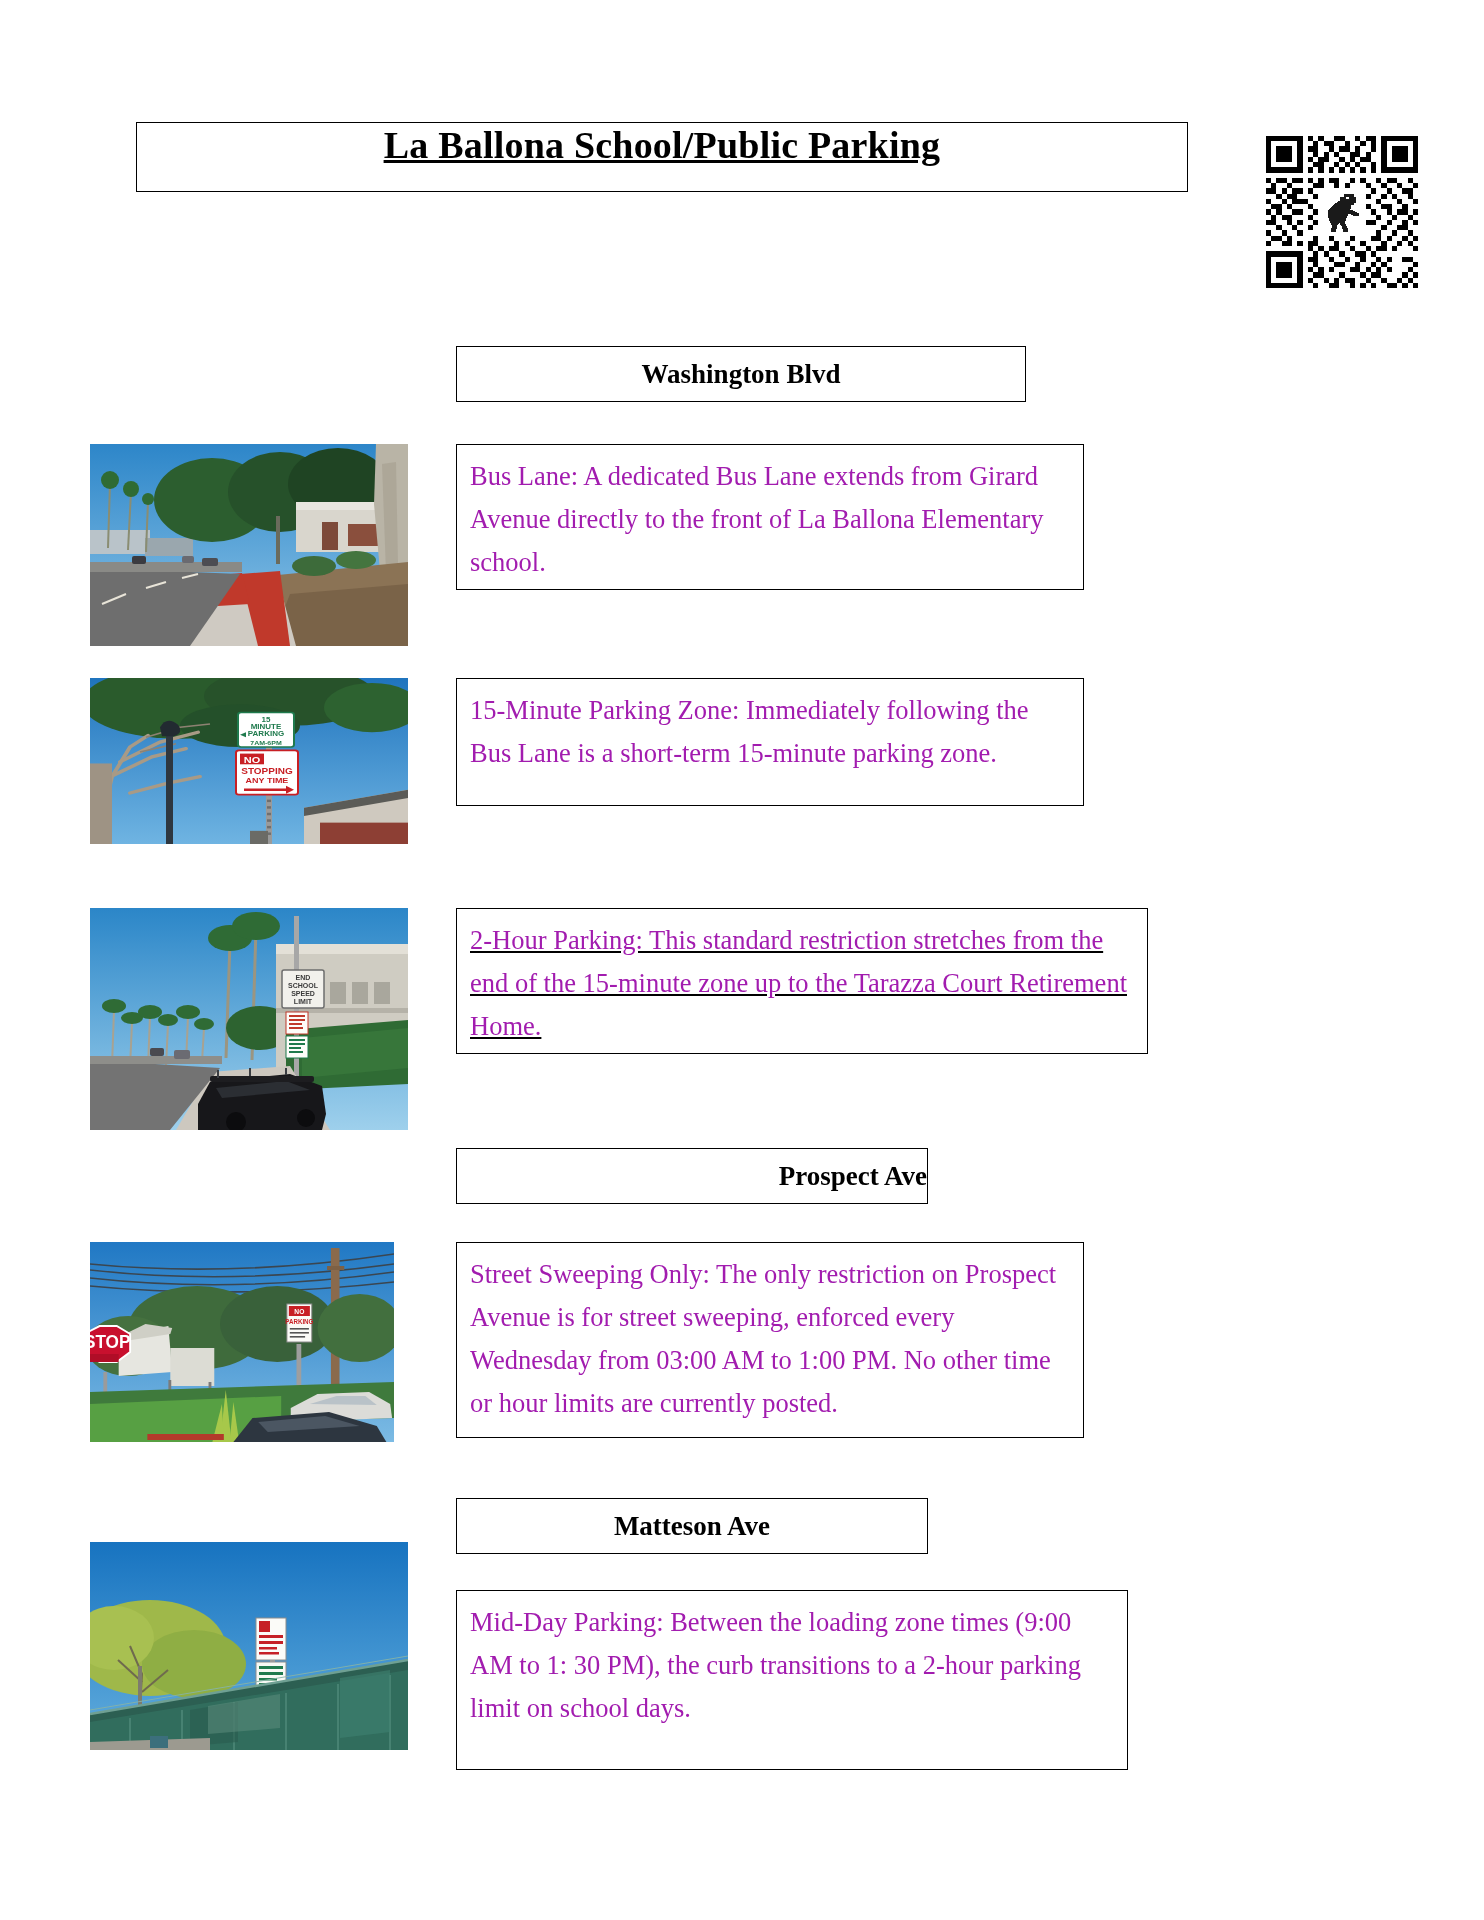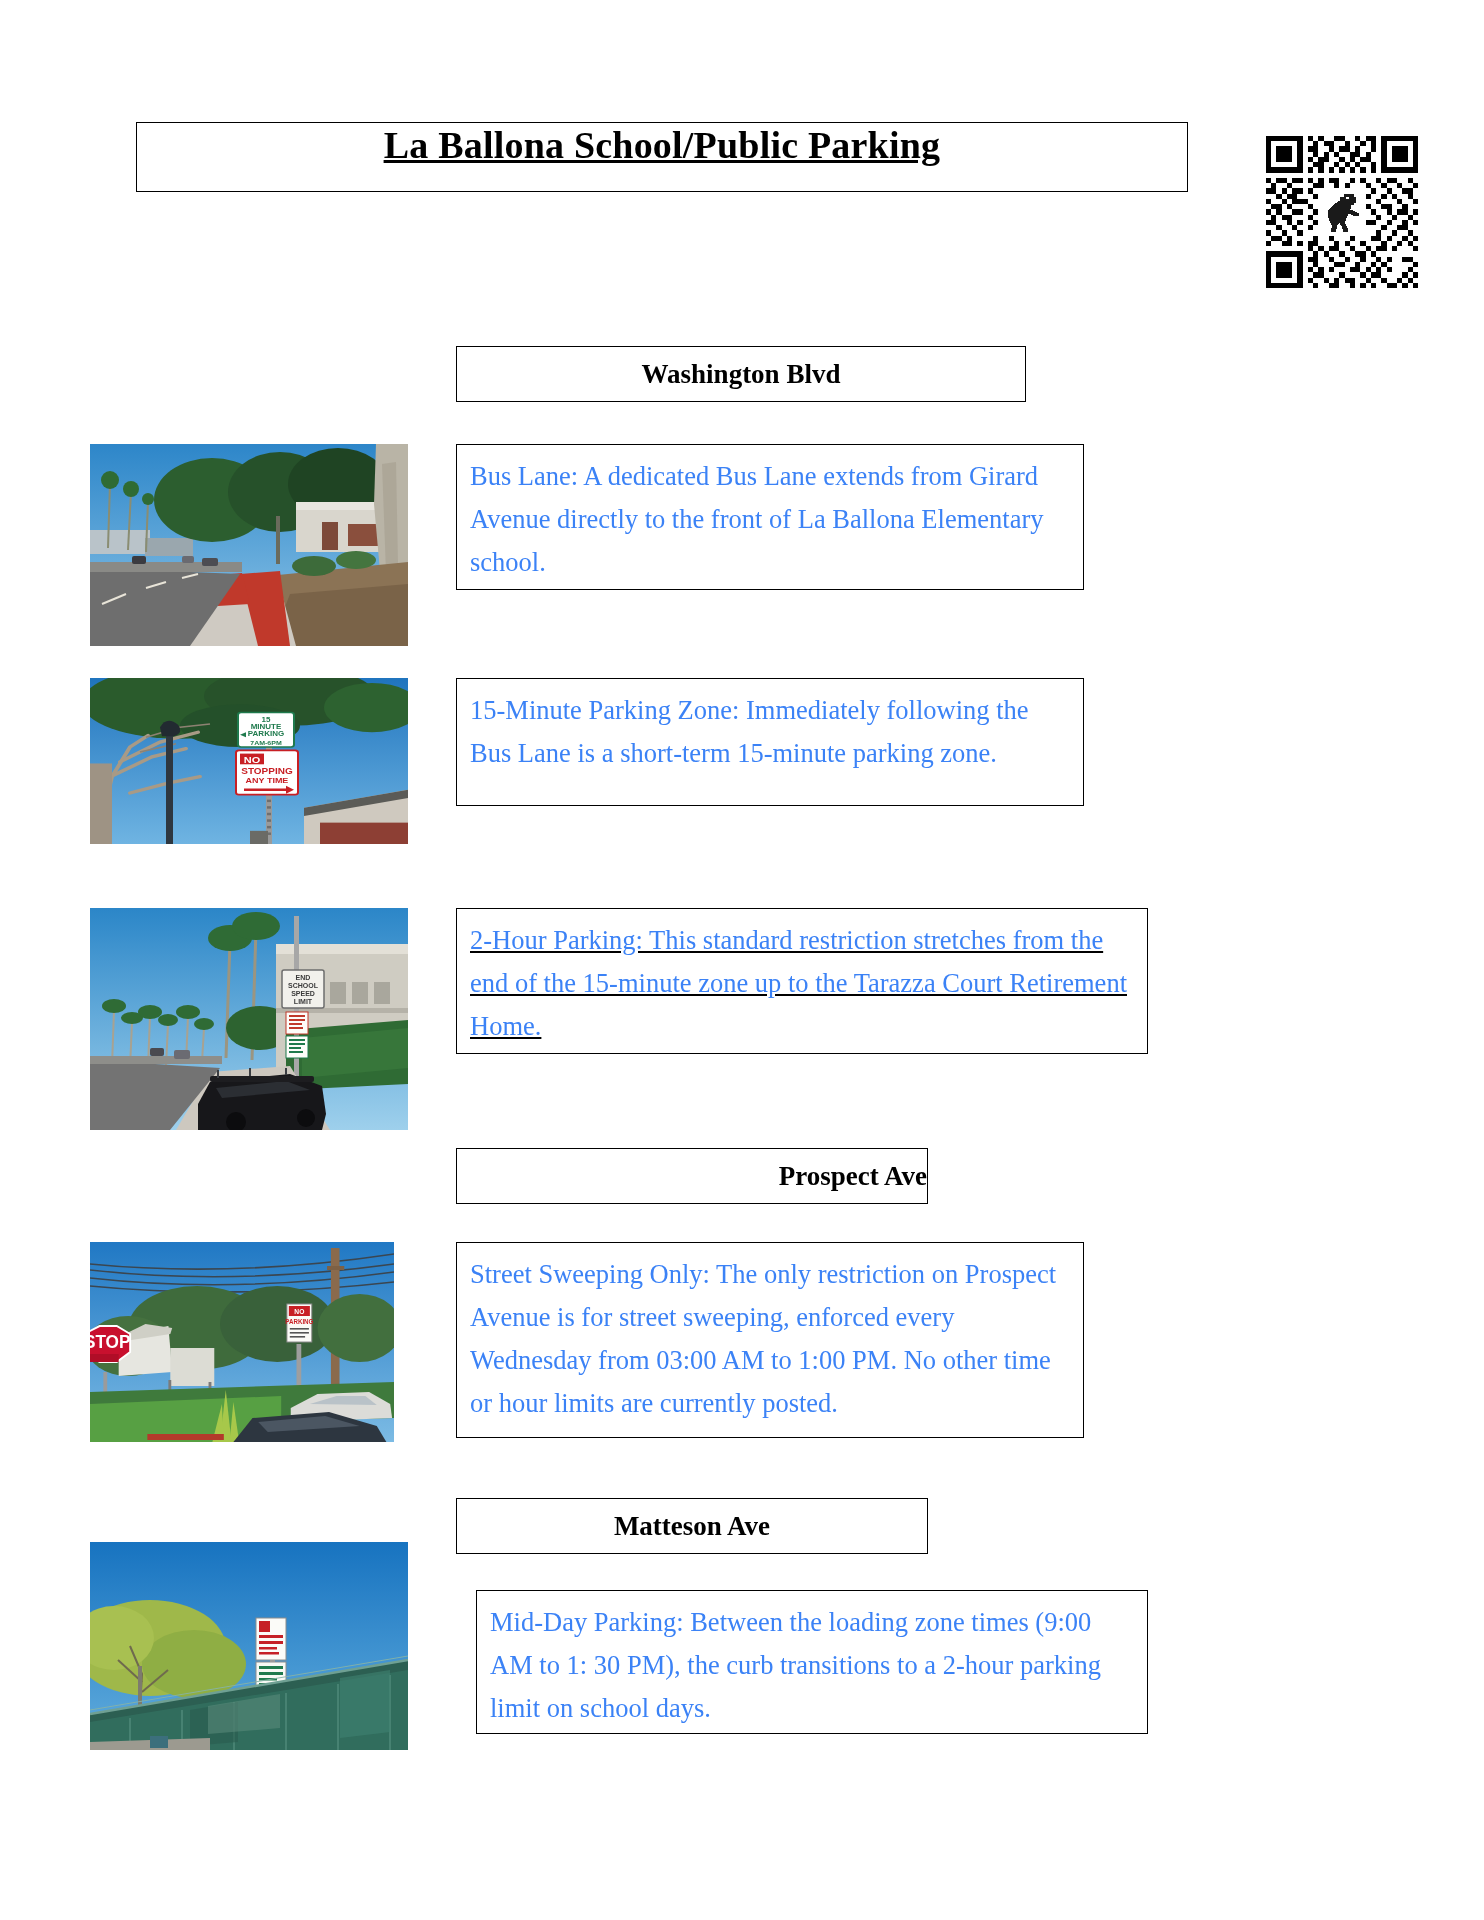--- a/index.html
+++ b/index.html
@@ -75,21 +75,21 @@
   .desc-box {
     position: absolute;
     border: 1.5px solid #000;
     box-sizing: border-box;
     background: #fff;
     padding: 10px 13px 8px 13px;
   }
   .desc-text {
     font-size: 26.5px;
     line-height: 1.62;
-    color: #3b82f6;
+    color: #a21caf;
   }
 
   
   .photo {
     position: absolute;
     overflow: hidden;
     background: #87ceeb;
   }
   .photo svg { display: block; width: 100%; height: 100%; }
 </style>
@@ -735,17 +735,17 @@
         <path d="M0 168 L318 114"></path>
       </g>
 
       <path d="M0 200 L120 196 L120 208 L0 208 Z" fill="#9c9a90"></path>
       <rect x="60" y="194" width="18" height="12" fill="#3c6f7c"></rect>
 
       <path d="M118 164 L190 152 L190 186 L118 192 Z" fill="#5f8f80" opacity="0.5"></path>
     </svg>
   </div>
 
-  <div class="desc-box" style="left:456px; top:1590px; width:672px; height:144px;margin-left:20px;">
+  <div class="desc-box" style="left:456px; top:1590px; width:672px; height:180px;">
     <div class="desc-text">Mid-Day Parking: Between the loading zone times (9:00 AM to 1: 30 PM), the curb transitions to a 2-hour parking limit on school days.</div>
   </div>
 
 </div>
 
 </body></html>

